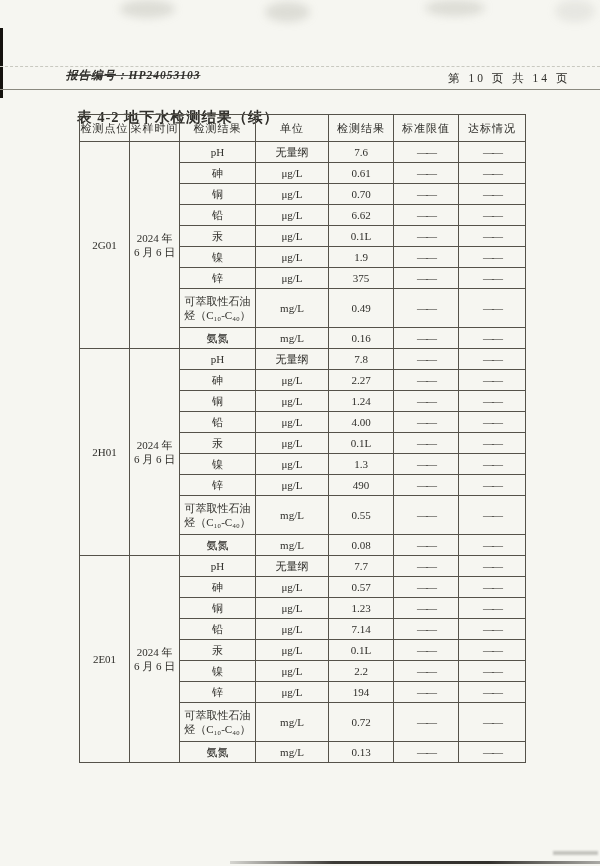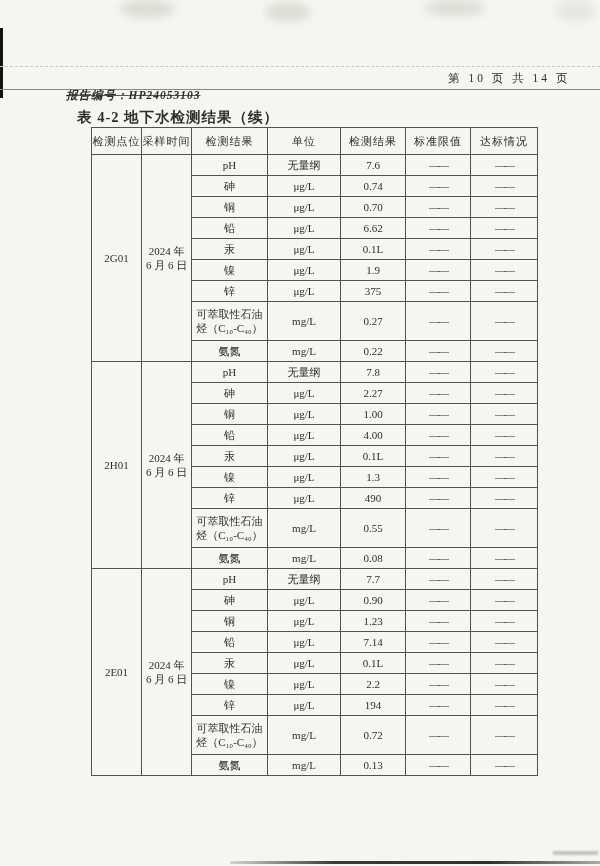--- a/index.html
+++ b/index.html
@@ -21,38 +21,38 @@
   .edge-bottom{position:absolute;left:230px;top:861px;width:370px;height:3px;
     background:linear-gradient(90deg,rgba(28,26,22,.15),rgba(28,26,22,.85) 28%,rgba(28,26,22,.9) 70%,rgba(28,26,22,.35));}
   .corner-mark{position:absolute;left:553px;top:851px;width:45px;height:4px;background:rgba(100,100,95,.35);filter:blur(1px);}
 
   
   .rule{position:absolute;left:0;width:600px;height:0;}
   .rule-top{top:66px;border-top:1px dashed #c9c9c0;}
   .rule-bottom{top:89px;border-top:1px solid #8a897f;}
 
   .report-no{
-    position:absolute;left:66px;top:88px;
+    position:absolute;left:66px;top:68px;
     font-size:11.5px;font-weight:bold;font-style:italic;
     letter-spacing:1px;text-decoration:line-through;
     text-decoration-color:rgba(47,46,42,.8);
   }
   .page-info{
     position:absolute;left:448px;top:71px;
     font-size:11.5px;letter-spacing:3px;
   }
   .doc-title{
     position:absolute;left:65px;top:96px;margin:12px;
     font-size:14.5px;font-weight:bold;letter-spacing:1px;
   }
 
   
   table.results{
-    position:absolute;left:79px;top:127px;width:446px;
-    border-collapse:collapse;table-layout:fixed;margin-left:12px;
+    position:absolute;left:79px;top:114px;width:446px;
+    border-collapse:collapse;table-layout:fixed;
   }
   .results th,.results td{
     border:1px solid #55524a;padding:0;text-align:center;vertical-align:middle;
     font-size:11px;font-weight:normal;line-height:1.3;
     color:#2f2e2a;overflow:hidden;
   }
   .results th{letter-spacing:1px;}
   tr.h{height:27px;}
   tr.n{height:21px;}
   tr.t{height:39px;}
@@ -107,21 +107,21 @@
 6 月 6 日</td>
       <td class="c-item">pH</td>
       <td>无量纲</td>
       <td>7.6</td>
       <td class="c-dash">——</td>
       <td class="c-dash">——</td>
     </tr>
     <tr class="n">
       <td class="c-item">砷</td>
       <td>μg/L</td>
-      <td>0.74</td>
+      <td>0.61</td>
       <td class="c-dash">——</td>
       <td class="c-dash">——</td>
     </tr>
     <tr class="n">
       <td class="c-item">铜</td>
       <td>μg/L</td>
       <td>0.70</td>
       <td class="c-dash">——</td>
       <td class="c-dash">——</td>
     </tr>
@@ -150,28 +150,28 @@
       <td class="c-item">锌</td>
       <td>μg/L</td>
       <td>375</td>
       <td class="c-dash">——</td>
       <td class="c-dash">——</td>
     </tr>
     <tr class="t">
       <td class="c-item">可萃取性石油
 烃（C₁₀-C₄₀）</td>
       <td>mg/L</td>
-      <td>0.27</td>
+      <td>0.49</td>
       <td class="c-dash">——</td>
       <td class="c-dash">——</td>
     </tr>
     <tr class="n">
       <td class="c-item">氨氮</td>
       <td>mg/L</td>
-      <td>0.22</td>
+      <td>0.16</td>
       <td class="c-dash">——</td>
       <td class="c-dash">——</td>
     </tr>
 
     <tr class="n">
       <td class="c-point" rowspan="9">2H01</td>
       <td class="c-time" rowspan="9">2024 年
 6 月 6 日</td>
       <td class="c-item">pH</td>
       <td>无量纲</td>
@@ -182,21 +182,21 @@
     <tr class="n">
       <td class="c-item">砷</td>
       <td>μg/L</td>
       <td>2.27</td>
       <td class="c-dash">——</td>
       <td class="c-dash">——</td>
     </tr>
     <tr class="n">
       <td class="c-item">铜</td>
       <td>μg/L</td>
-      <td>1.00</td>
+      <td>1.24</td>
       <td class="c-dash">——</td>
       <td class="c-dash">——</td>
     </tr>
     <tr class="n">
       <td class="c-item">铅</td>
       <td>μg/L</td>
       <td>4.00</td>
       <td class="c-dash">——</td>
       <td class="c-dash">——</td>
     </tr>
@@ -243,21 +243,21 @@
 6 月 6 日</td>
       <td class="c-item">pH</td>
       <td>无量纲</td>
       <td>7.7</td>
       <td class="c-dash">——</td>
       <td class="c-dash">——</td>
     </tr>
     <tr class="n">
       <td class="c-item">砷</td>
       <td>μg/L</td>
-      <td>0.90</td>
+      <td>0.57</td>
       <td class="c-dash">——</td>
       <td class="c-dash">——</td>
     </tr>
     <tr class="n">
       <td class="c-item">铜</td>
       <td>μg/L</td>
       <td>1.23</td>
       <td class="c-dash">——</td>
       <td class="c-dash">——</td>
     </tr>

